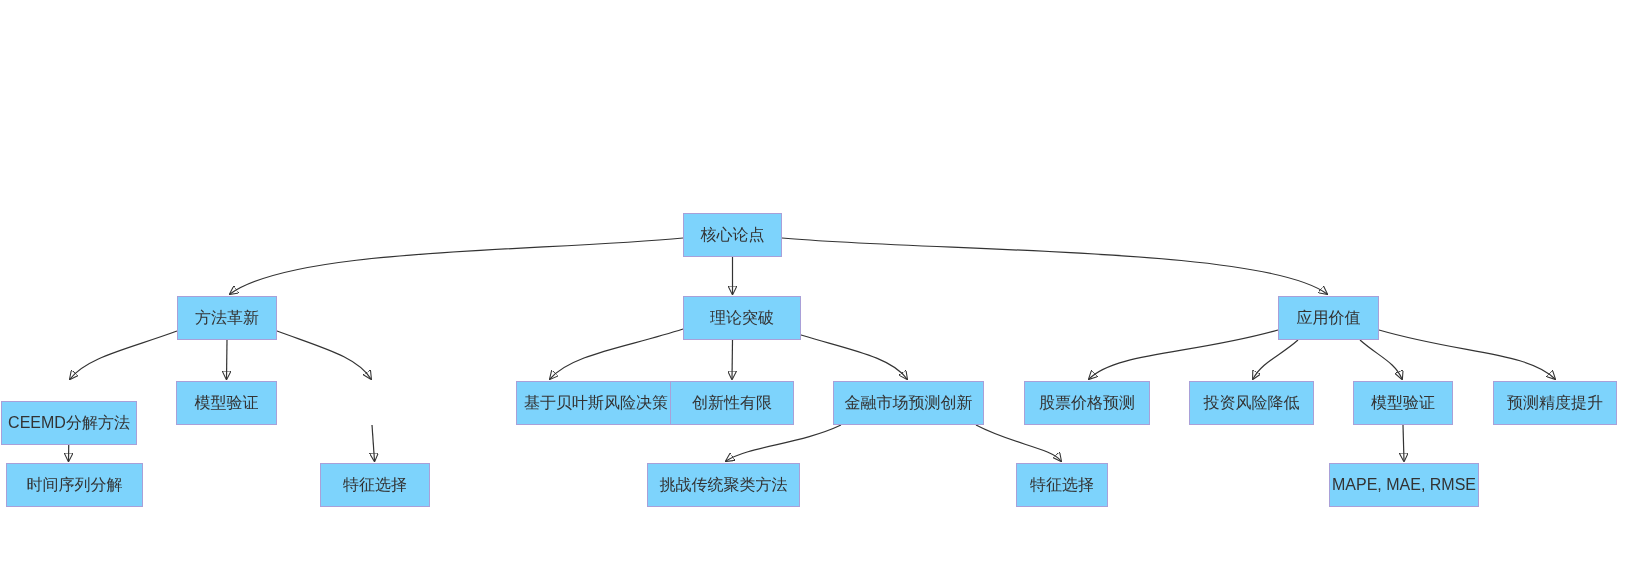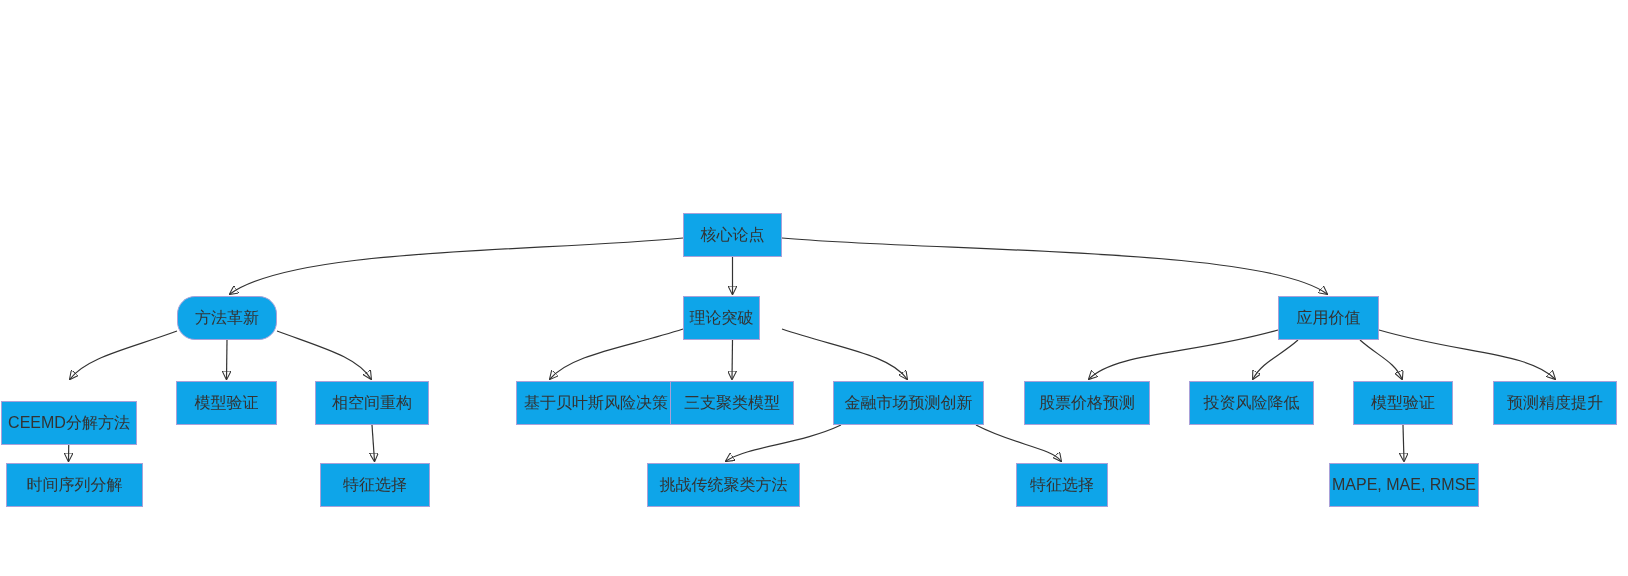--- a/index.html
+++ b/index.html
@@ -18,21 +18,21 @@
   }
   .edges path {
     fill: none;
     stroke: #333333;
     stroke-width: 1.2;
   }
   .node {
     position: absolute;
     height: 44px;
     box-sizing: border-box;
-    background: #0ea5e9;
+    background: #7dd3fc;
     border: 1px solid #a9a0d8;
     display: flex;
     align-items: center;
     justify-content: center;
   }
   .node-label {
     font-size: 16px;
     color: #333333;
     white-space: nowrap;
     line-height: 1;
@@ -66,44 +66,41 @@
     <path marker-end="url(#arrow)" d="M 372 425 L 374.5 461"></path>
     <path marker-end="url(#arrow)" d="M 841 425 C 801 444, 749 446, 726 461"></path>
     <path marker-end="url(#arrow)" d="M 976 425 C 1012 444, 1051 448, 1061 461"></path>
     <path marker-end="url(#arrow)" d="M 1403 425 L 1404 461"></path>
   </svg>
 
   <div class="node" style="left:683px; top:213px; width:99px;">
     <span class="node-label">核心论点</span>
   </div>
 
-  <div class="node" style="left:177px; top:296px; width:100px;border-radius:18px;">
+  <div class="node" style="left:177px; top:296px; width:100px;">
     <span class="node-label">方法革新</span>
   </div>
-  <div class="node" style="left:683px; top:296px; width:77px;">
+  <div class="node" style="left:683px; top:296px; width:118px;">
     <span class="node-label">理论突破</span>
   </div>
   <div class="node" style="left:1278px; top:296px; width:101px;">
     <span class="node-label">应用价值</span>
   </div>
 
   <div class="node" style="left:1px; top:381px; width:136px;margin-top:20px;">
     <span class="node-label">CEEMD分解方法</span>
   </div>
   <div class="node" style="left:176px; top:381px; width:101px;">
     <span class="node-label">模型验证</span>
   </div>
-  <div class="node" style="left:315px; top:381px; width:114px;">
-    <span class="node-label">相空间重构</span>
-  </div>
   <div class="node" style="left:468px; top:381px; width:160px;margin-left:48px;">
     <span class="node-label">基于贝叶斯风险决策</span>
   </div>
   <div class="node" style="left:670px; top:381px; width:124px;">
-    <span class="node-label">三支聚类模型</span>
+    <span class="node-label">创新性有限</span>
   </div>
   <div class="node" style="left:833px; top:381px; width:151px;">
     <span class="node-label">金融市场预测创新</span>
   </div>
   <div class="node" style="left:1024px; top:381px; width:126px;">
     <span class="node-label">股票价格预测</span>
   </div>
   <div class="node" style="left:1189px; top:381px; width:125px;">
     <span class="node-label">投资风险降低</span>
   </div>

